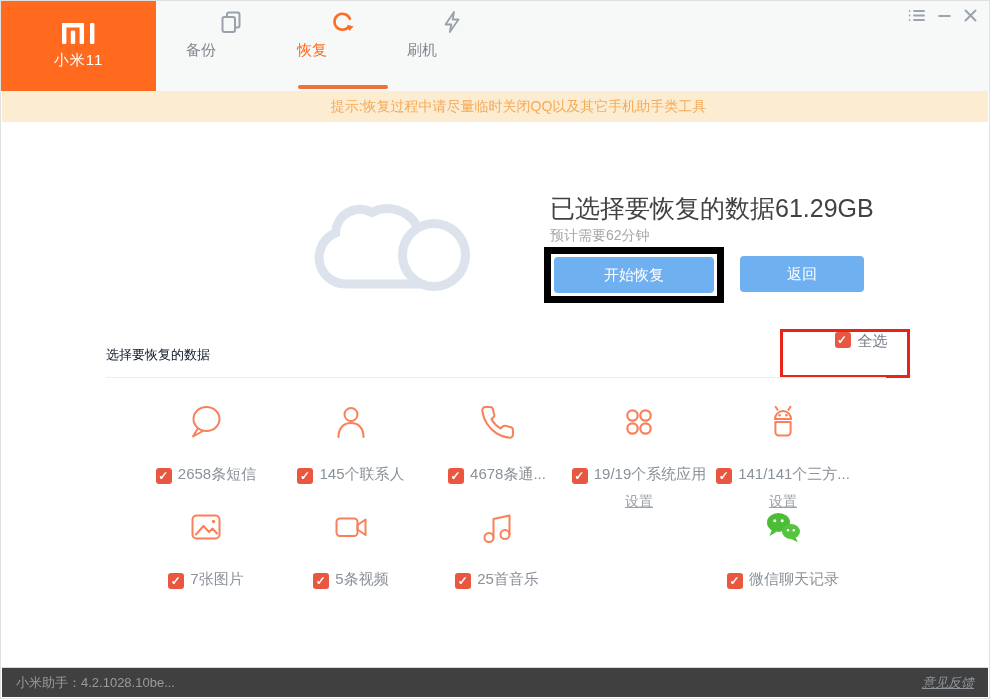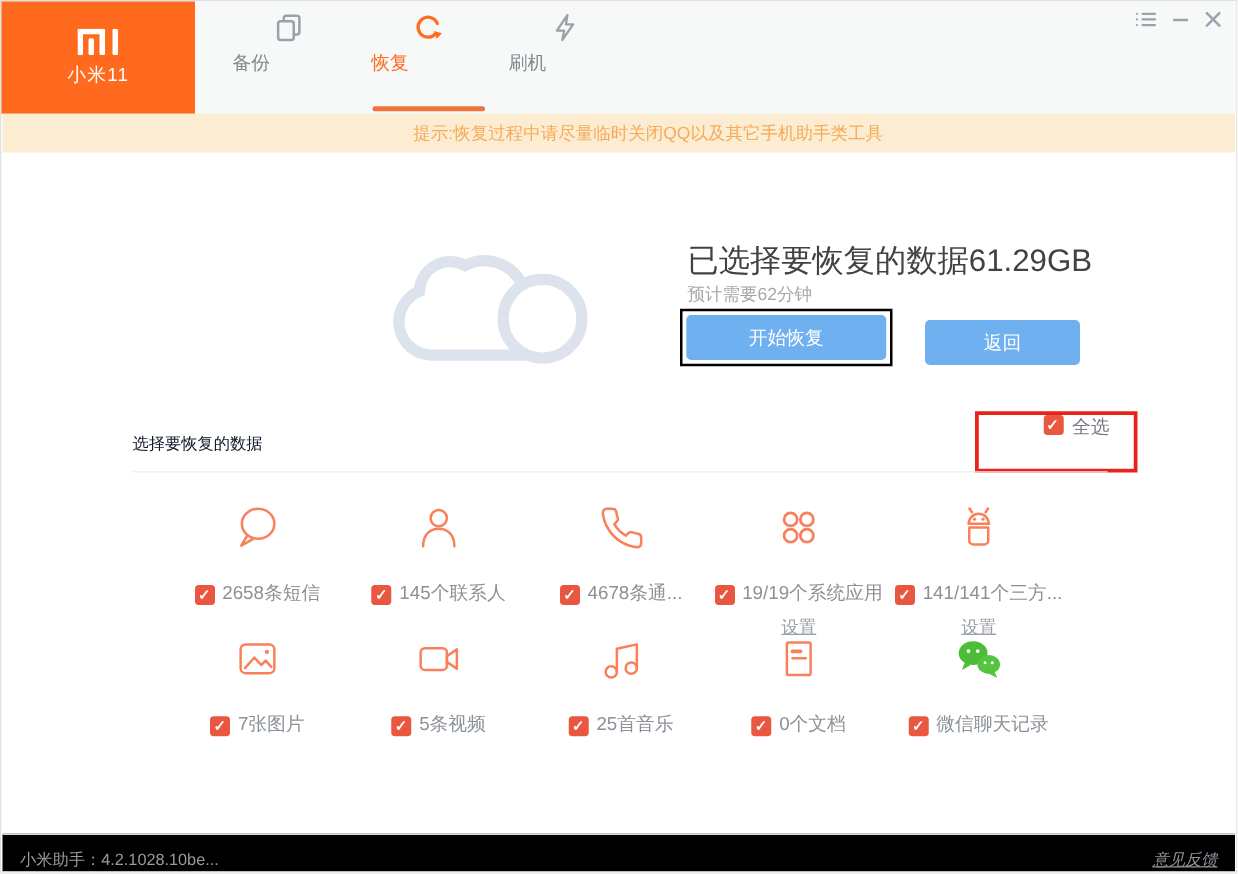--- a/index.html
+++ b/index.html
@@ -20,21 +20,21 @@
     background:#f0713b;border-radius:2px;}
   .win-controls{position:absolute;top:8px;right:12px;display:flex;gap:13px;align-items:center;}
   .win-controls svg{cursor:pointer;display:block;}
   
   .notice{position:absolute;top:90px;left:1px;right:1px;height:31px;background:#fcecd2;
     color:#f5ab58;font-size:14px;display:flex;align-items:center;justify-content:center;padding-left:47px;}
   
   .cloud{position:absolute;left:303px;top:186px;}
   .sum-title{position:absolute;left:549px;top:191px;font-size:25px;color:#424242;}
   .sum-sub{position:absolute;left:549px;top:226px;font-size:14px;color:#a6a6a6;}
-  .start-highlight{position:absolute;left:543px;top:246px;border:2px solid #000000;padding:3px;}
+  .start-highlight{position:absolute;left:543px;top:246px;border:7px solid #000000;padding:3px;}
   .btn{width:160px;height:36px;background:#6fb0f0;color:#fff;font-size:15px;border:none;
     border-radius:4px;cursor:pointer;font-family:inherit;display:block;}
   .back{position:absolute;left:739px;top:255px;width:124px;}
   
   .sel-label{position:absolute;left:105px;top:345px;font-size:13px;color:#0f172a;}
   .select-all-highlight{position:absolute;left:779px;top:328px;width:92px;height:43px;
     border:3px solid #e8231a;display:flex;align-items:flex-start;justify-content:center;gap:7px;padding-left:32px;}
   .sa-label{font-size:15px;color:#757b84;}
   .divider{position:absolute;left:105px;top:376px;width:780px;height:1px;background:#ededed;}
   
@@ -42,22 +42,22 @@
     flex:none;cursor:pointer;display:inline-block;}
   .checkbox::after{content:"✓";position:absolute;left:2.5px;top:0;color:#fff;font-size:12px;
     font-weight:bold;line-height:16px;}
   
   .grid-item{position:absolute;width:150px;display:flex;flex-direction:column;align-items:center;cursor:pointer;}
   .gi-icon{height:40px;display:flex;align-items:flex-end;justify-content:center;}
   .gi-row{margin-top:24px;display:flex;align-items:flex-end;gap:6px;white-space:nowrap;}
   .gi-label{font-size:15px;color:#8b9198;}
   .gi-link{margin-top:9px;font-size:14px;color:#9aa0a7;text-decoration:underline;cursor:pointer;}
   
-  .statusbar{position:absolute;left:1px;right:1px;bottom:1px;height:30px;background:#000000;
-    border-top:1px solid #d9d9d9;display:flex;align-items:flex-end;justify-content:space-between;
+  .statusbar{position:absolute;left:1px;right:1px;bottom:1px;height:30px;background:#404040;
+    border-top:1px solid #d9d9d9;display:flex;align-items:center;justify-content:space-between;
     padding:0 14px;font-size:13px;color:#9a9a9a;box-sizing:border-box;}
   .feedback{color:#8f959c;text-decoration:underline;cursor:pointer;font-style:italic;}
 </style>
 </head>
 <body>
 
 <div class="window">
 
   <div class="header">
     <div class="device">
@@ -274,35 +274,20 @@
           <circle cx="27" cy="26.5" r="4.5"></circle>
         </g>
       </svg>
     </div>
     <div class="gi-row">
       <span class="checkbox"></span>
       <span class="gi-label">25首音乐</span>
     </div>
   </div>
 
-  <div class="grid-item" style="left:563px;top:505px">
-    <div class="gi-icon">
-      <svg width="38" height="38" viewBox="0 0 38 38">
-        <g stroke="#f9805a" fill="none" stroke-linecap="round">
-          <rect x="9.5" y="6" width="19" height="26" rx="1.5" stroke-width="2"></rect>
-          <path d="M14 13 h6.5" stroke-width="3"></path>
-          <path d="M14 18.5 h10.5" stroke-width="2"></path>
-        </g>
-      </svg>
-    </div>
-    <div class="gi-row">
-      <span class="checkbox"></span>
-      <span class="gi-label">0个文档</span>
-    </div>
-  </div>
 
   <div class="grid-item" style="left:707px;top:505px">
     <div class="gi-icon">
       <svg width="40" height="38" viewBox="0 0 40 38">
         <ellipse cx="15.5" cy="14.5" rx="11.5" ry="9.5" fill="#4dbd38"></ellipse>
         <path d="M9 21.5 L6.5 28 L13.5 24 Z" fill="#4dbd38"></path>
         <ellipse cx="28" cy="23.5" rx="9" ry="7.6" fill="#55c43e"></ellipse>
         <path d="M32.5 29 L34.8 34.3 L27.8 30.8 Z" fill="#55c43e"></path>
         <circle cx="11.8" cy="12.8" r="1.5" fill="#ffffff"></circle>
         <circle cx="19.2" cy="12.8" r="1.5" fill="#ffffff"></circle>

